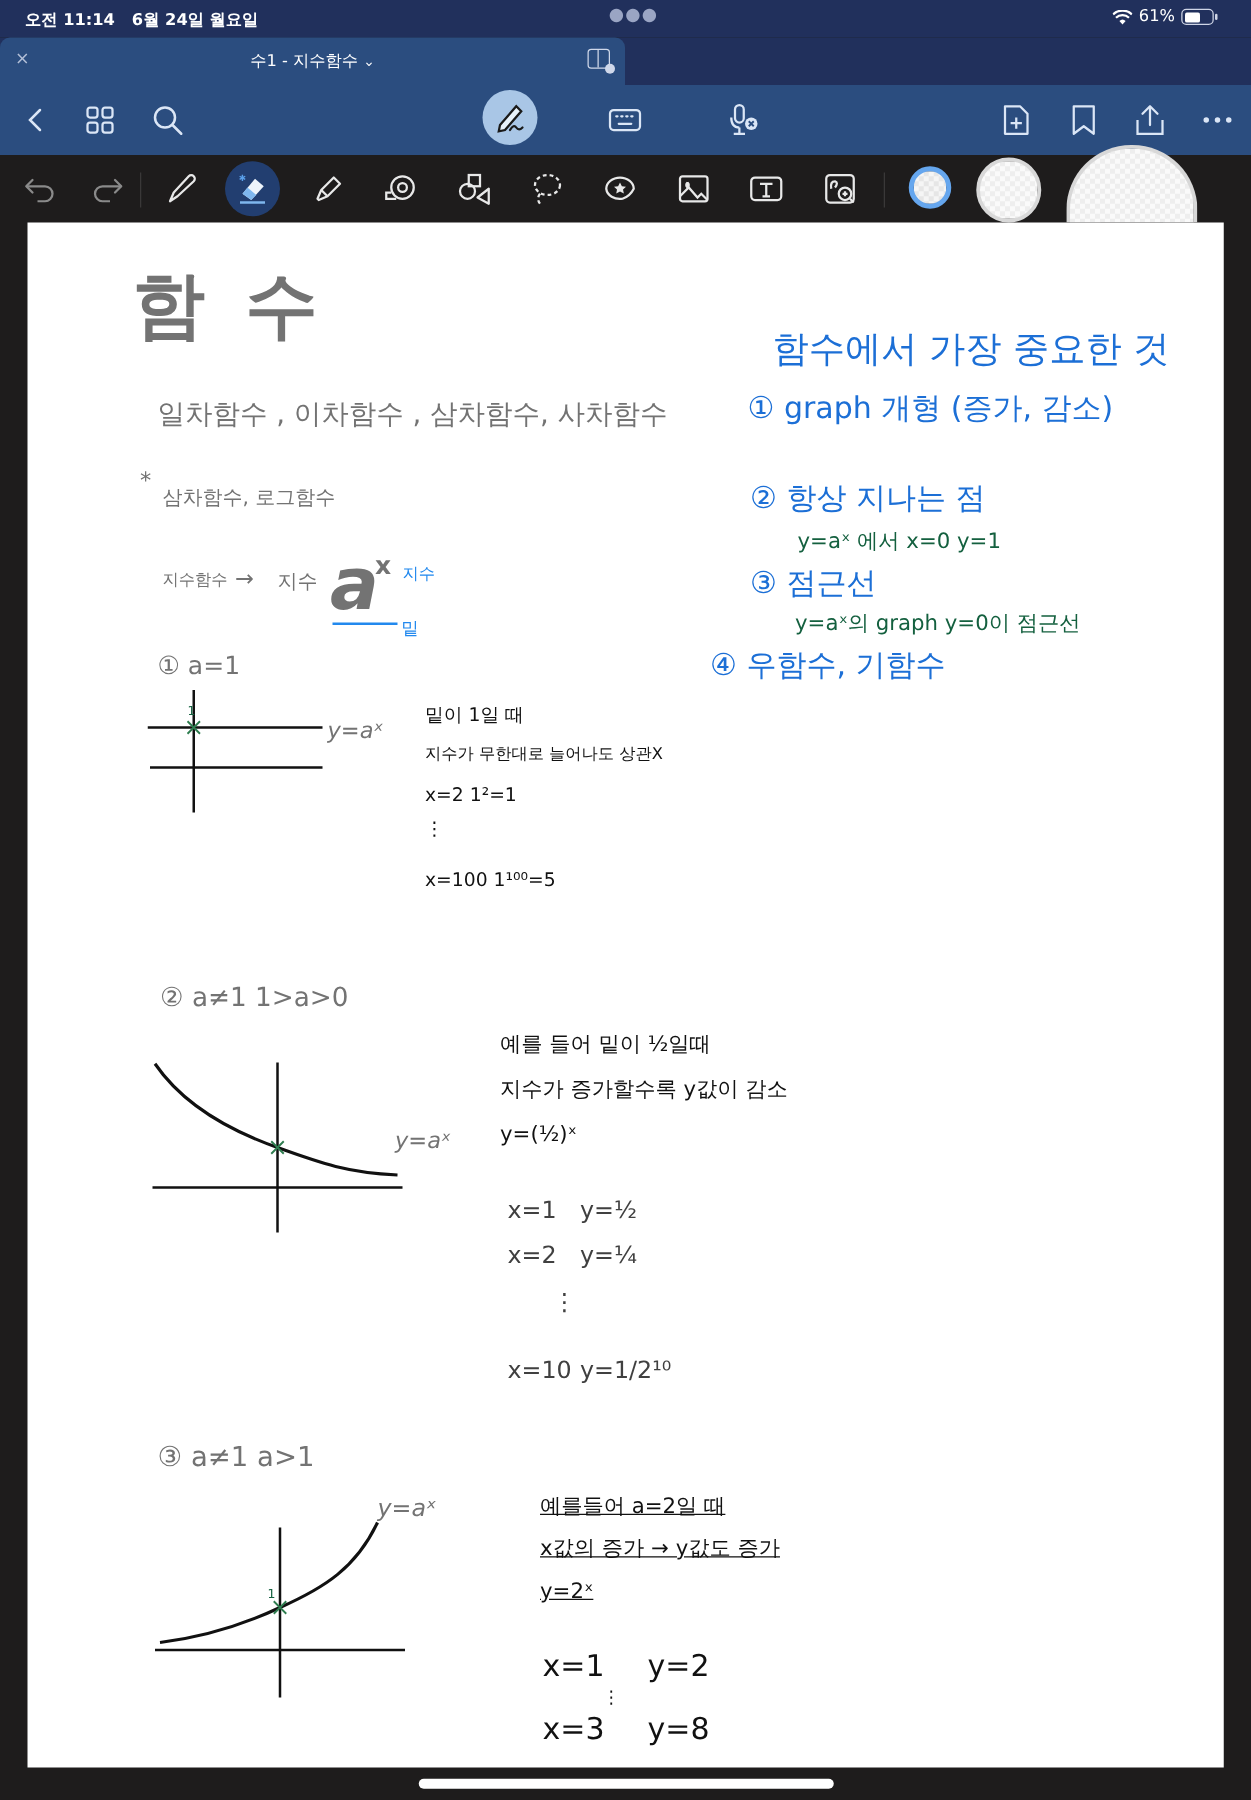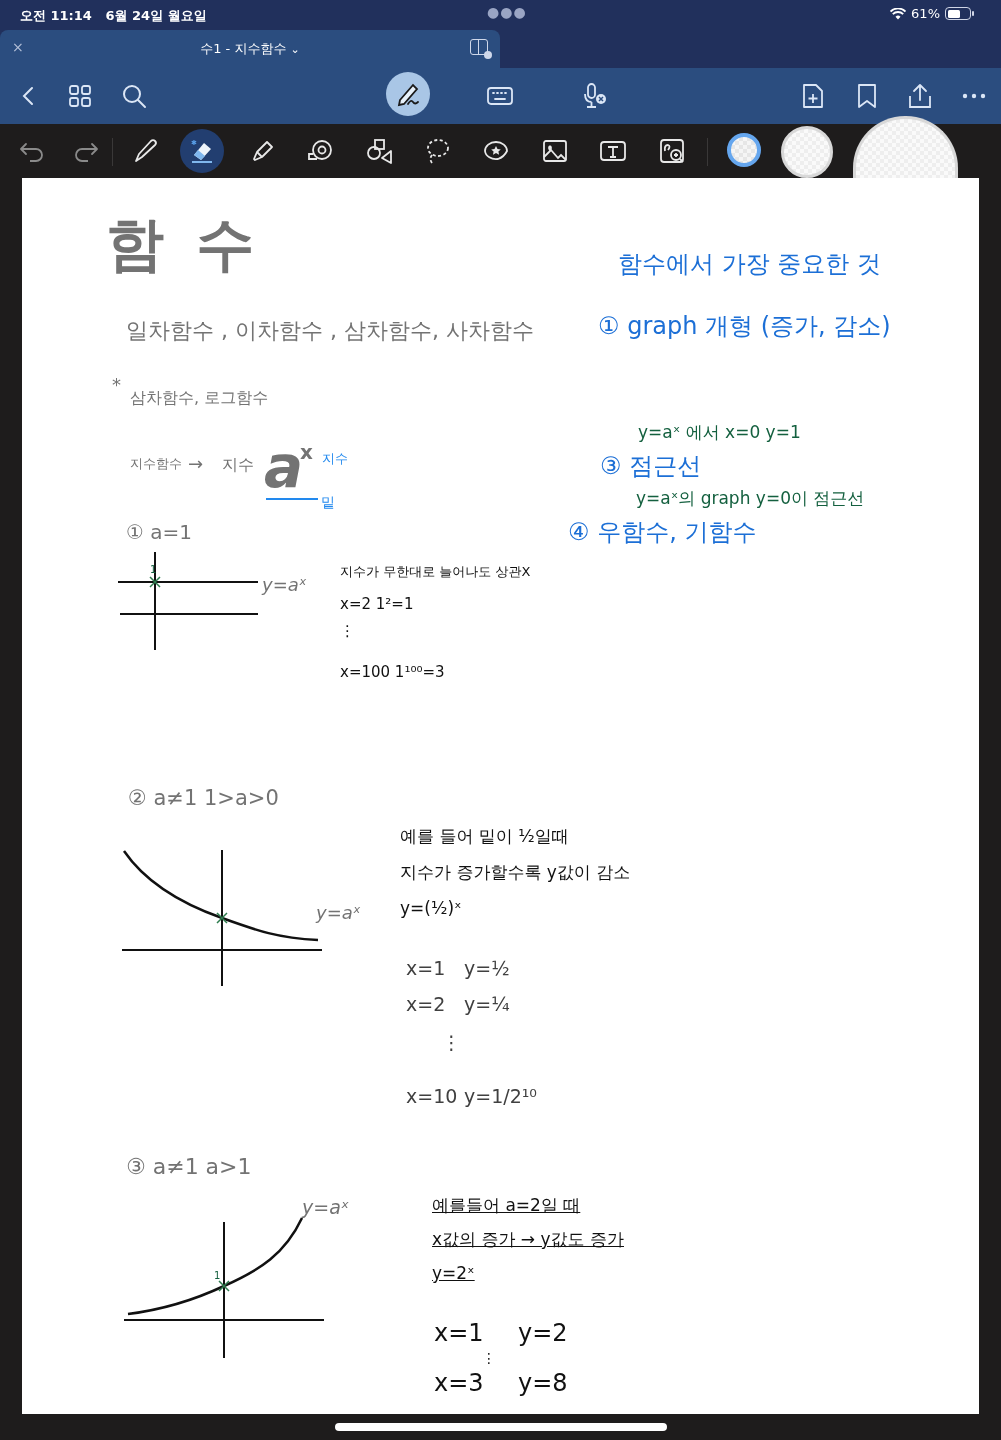--- a/index.html
+++ b/index.html
@@ -237,24 +237,25 @@
   <div class="hw" style="left:104px; top:342px; font-size:20px;">① a=1</div>
   <svg style="position:absolute; left:96px; top:374px;" width="150" height="100">
     <line x1="37" y1="0" x2="37" y2="98" stroke="#111" stroke-width="2"></line>
     <line x1="0" y1="30" x2="140" y2="30" stroke="#111" stroke-width="2"></line>
     <line x1="2" y1="62" x2="140" y2="62" stroke="#111" stroke-width="2"></line>
     <path d="M32 25 l10 10 M32 35 l10 -10" stroke="#2e7d4f" stroke-width="1.5"></path>
   </svg>
   <div class="hw green" style="left:128px; top:386px; font-size:10px;">1</div>
   <div class="hw" style="left:240px; top:396px; font-size:18px; font-style:italic;">y=aˣ</div>
   <div style="position:absolute; left:318px; top:378px; font-size:15px; line-height:32px; color:#111;">
+    <div>밑이 1일 때</div>
     <div style="font-size:13px;">지수가 무한대로 늘어나도 상관X</div>
     <div>x=2   1²=1</div>
     <div style="line-height:22px;">⋮</div>
-    <div style="margin-top:14px;">x=100  1¹⁰⁰=3</div>
+    <div style="margin-top:14px;">x=100  1¹⁰⁰=5</div>
   </div>
 
   <div class="hw" style="left:106px; top:608px; font-size:21px;">② a≠1  1&gt;a&gt;0</div>
   <svg style="position:absolute; left:96px; top:668px;" width="210" height="142">
     <line x1="104" y1="4" x2="104" y2="140" stroke="#111" stroke-width="2"></line>
     <line x1="4" y1="104" x2="204" y2="104" stroke="#111" stroke-width="2"></line>
     <path d="M6 5 C30 40 70 60 104 72 C140 85 160 92 200 94" stroke="#111" stroke-width="2.5" fill="none"></path>
     <path d="M99 67 l10 10 M99 77 l10 -10" stroke="#2e7d4f" stroke-width="1.5"></path>
   </svg>
   <div class="hw" style="left:294px; top:724px; font-size:18px; font-style:italic;">y=aˣ</div>
@@ -283,21 +284,22 @@
     <div>예를들어  a=2일 때</div>
     <div>x값의 증가 → y값도 증가</div>
     <div>y=2ˣ</div>
   </div>
   <div style="position:absolute; left:412px; top:1140px; font-size:24px; line-height:30px; color:#111;">
     <div><span style="display:inline-block; width:84px;">x=1</span><span>y=2</span></div>
     <div style="padding-left:48px; font-size:14px; line-height:20px;"><span>⋮</span></div>
     <div><span style="display:inline-block; width:84px;">x=3</span><span>y=8</span></div>
   </div>
 
-  <div class="hw blue" style="left:596px; top:70px; font-size:24px;">함수에서 가장 중요한 것</div>
+  <div class="hw blue" style="left:596px; top:82px; font-size:29px;">함수에서 가장 중요한 것</div>
   <div class="hw blue" style="left:576px; top:132px; font-size:24px;">① graph 개형 (증가, 감소)</div>
+  <div class="hw blue" style="left:578px; top:204px; font-size:24px;">② 항상 지나는 점</div>
   <div class="hw green" style="left:616px; top:243px; font-size:17px;">y=aˣ 에서  x=0  y=1</div>
   <div class="hw blue" style="left:578px; top:272px; font-size:24px;">③ 점근선</div>
   <div class="hw green" style="left:614px; top:309px; font-size:17px;">y=aˣ의 graph  y=0이 점근선</div>
   <div class="hw blue" style="left:546px; top:338px; font-size:24px;">④ 우함수, 기함수</div>
 </div>
 
 <div class="home-ind"></div>
 
 </body></html>

